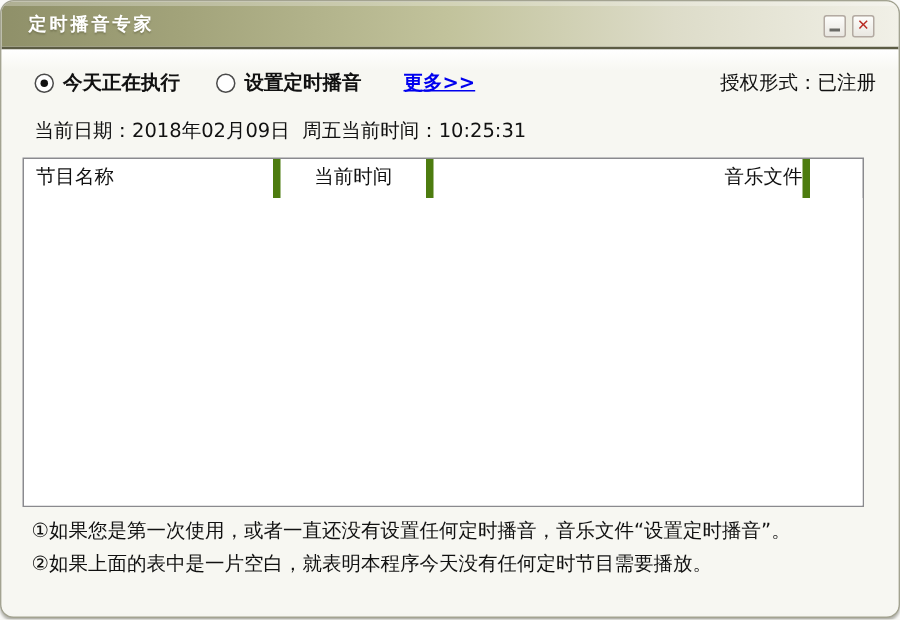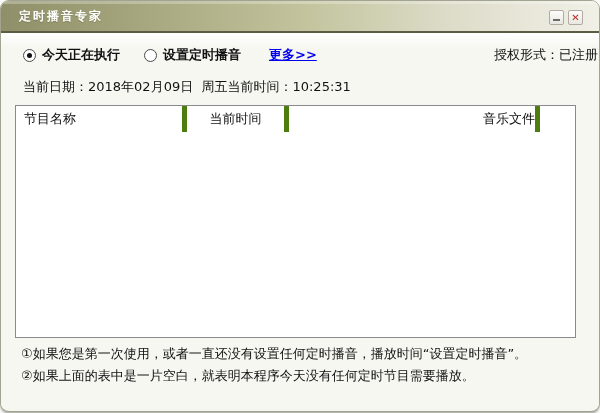--- a/index.html
+++ b/index.html
@@ -35,21 +35,21 @@
     box-sizing:content-box;cursor:default;position:relative;
   }
   .min-bar{position:absolute;left:3px;bottom:3px;width:7px;height:2px;background:#6b6b66;}
   .close-glyph{color:#b92a23;font-size:10px;font-weight:bold;line-height:13px;}
   .titlebar-divider{height:2px;background:#5c5c44;}
   .content{
     position:relative;height:376px;
     background:linear-gradient(#ffffff,#f7f7f2 14px);
   }
   .top-row{
-    position:absolute;left:22px;right:1px;top:13px;
+    position:absolute;left:22px;right:15px;top:13px;
     display:flex;align-items:center;font-size:13px;color:#111;
   }
   .radio{display:flex;align-items:center;cursor:default;}
   .radio-circle{
     width:11px;height:11px;border:1px solid #4a4a4a;border-radius:50%;
     background:#fff;display:flex;align-items:center;justify-content:center;
     flex:none;
   }
   .radio-dot{width:5px;height:5px;border-radius:50%;background:#111;}
   .radio-label{margin-left:6px;font-weight:bold;white-space:nowrap;}
@@ -129,17 +129,17 @@
     <div class="listview">
       <div class="lv-header">
         <div class="lv-cell c1">节目名称</div>
         <div class="lv-cell c2">当前时间</div>
         <div class="lv-cell c3">音乐文件</div>
         <div class="lv-cell c4"></div>
       </div>
       <div class="lv-body"></div>
     </div>
 
-    <div class="notes note1">①如果您是第一次使用，或者一直还没有设置任何定时播音，播放时间“设置定时播音”。</div>
+    <div class="notes note1">①如果您是第一次使用，或者一直还没有设置任何定时播音，音乐文件“设置定时播音”。</div>
     <div class="notes note2">②如果上面的表中是一片空白，就表明本程序今天没有任何定时节目需要播放。</div>
 
   </div>
 </div>
 
 </body></html>

